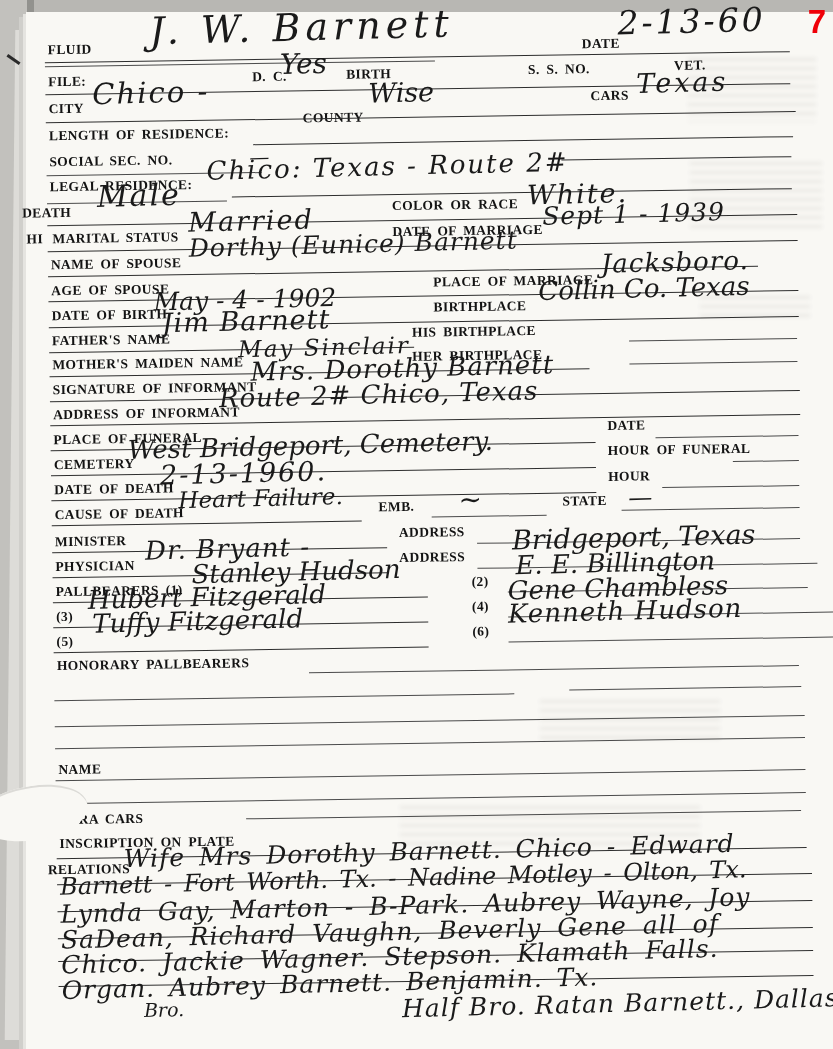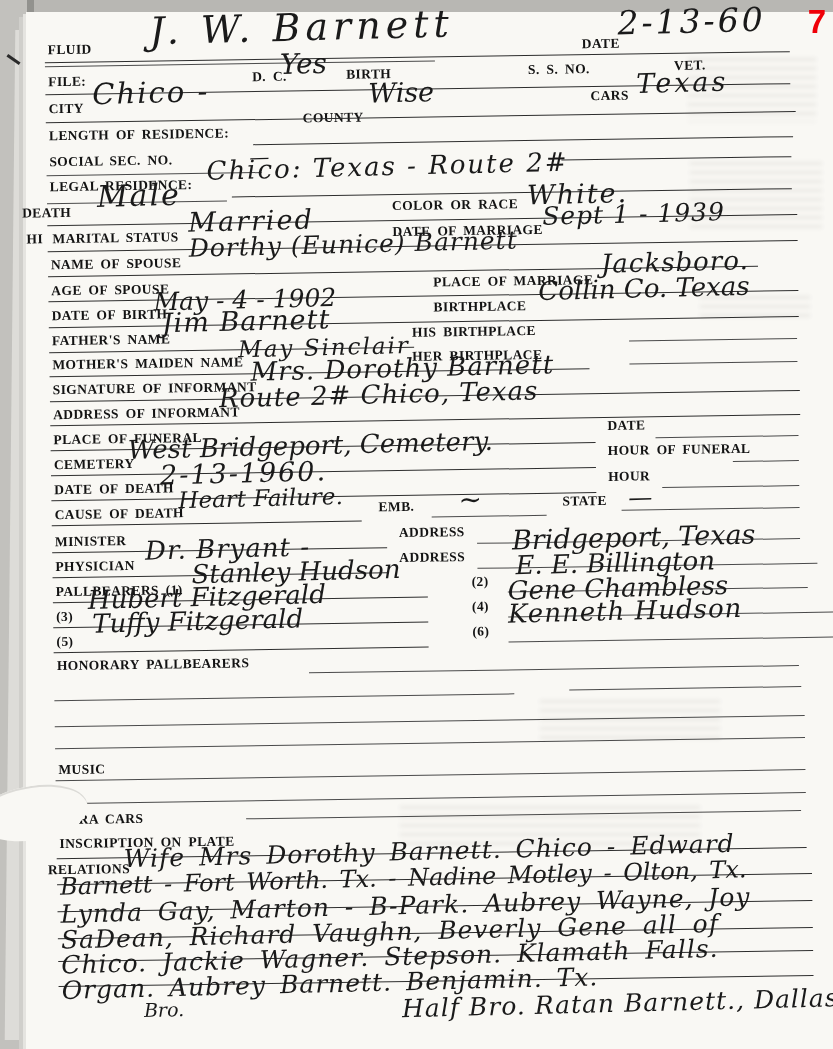--- a/index.html
+++ b/index.html
@@ -203,21 +203,21 @@
   <i class="rule thin" style="left:500px;top:648px;width:330px;"></i>
 
   <span class="lbl" style="left:48px;top:658px;">HONORARY PALLBEARERS</span>
   <i class="rule thin" style="left:300px;top:676px;width:490px;"></i>
 
   <i class="rule thin" style="left:45px;top:700px;width:460px;"></i>
   <i class="rule thin" style="left:560px;top:697px;width:232px;"></i>
   <i class="rule thin" style="left:45px;top:726px;width:750px;"></i>
   <i class="rule thin" style="left:45px;top:748px;width:750px;"></i>
 
-  <span class="lbl" style="left:48px;top:762px;">MUSIC</span>
+  <span class="lbl" style="left:48px;top:762px;">NAME</span>
   <i class="rule thin" style="left:45px;top:780px;width:750px;"></i>
   <i class="rule thin" style="left:45px;top:803px;width:750px;"></i>
 
   <span class="lbl" style="left:48px;top:812px;">XTRA CARS</span>
   <i class="rule thin" style="left:235px;top:821px;width:555px;"></i>
 
   <span class="lbl" style="left:48px;top:836px;">INSCRIPTION ON PLATE</span>
   <i class="rule" style="left:45px;top:858px;width:750px;"></i>
 
   <span class="lbl" style="left:36px;top:862px;">RELATIONS</span>

